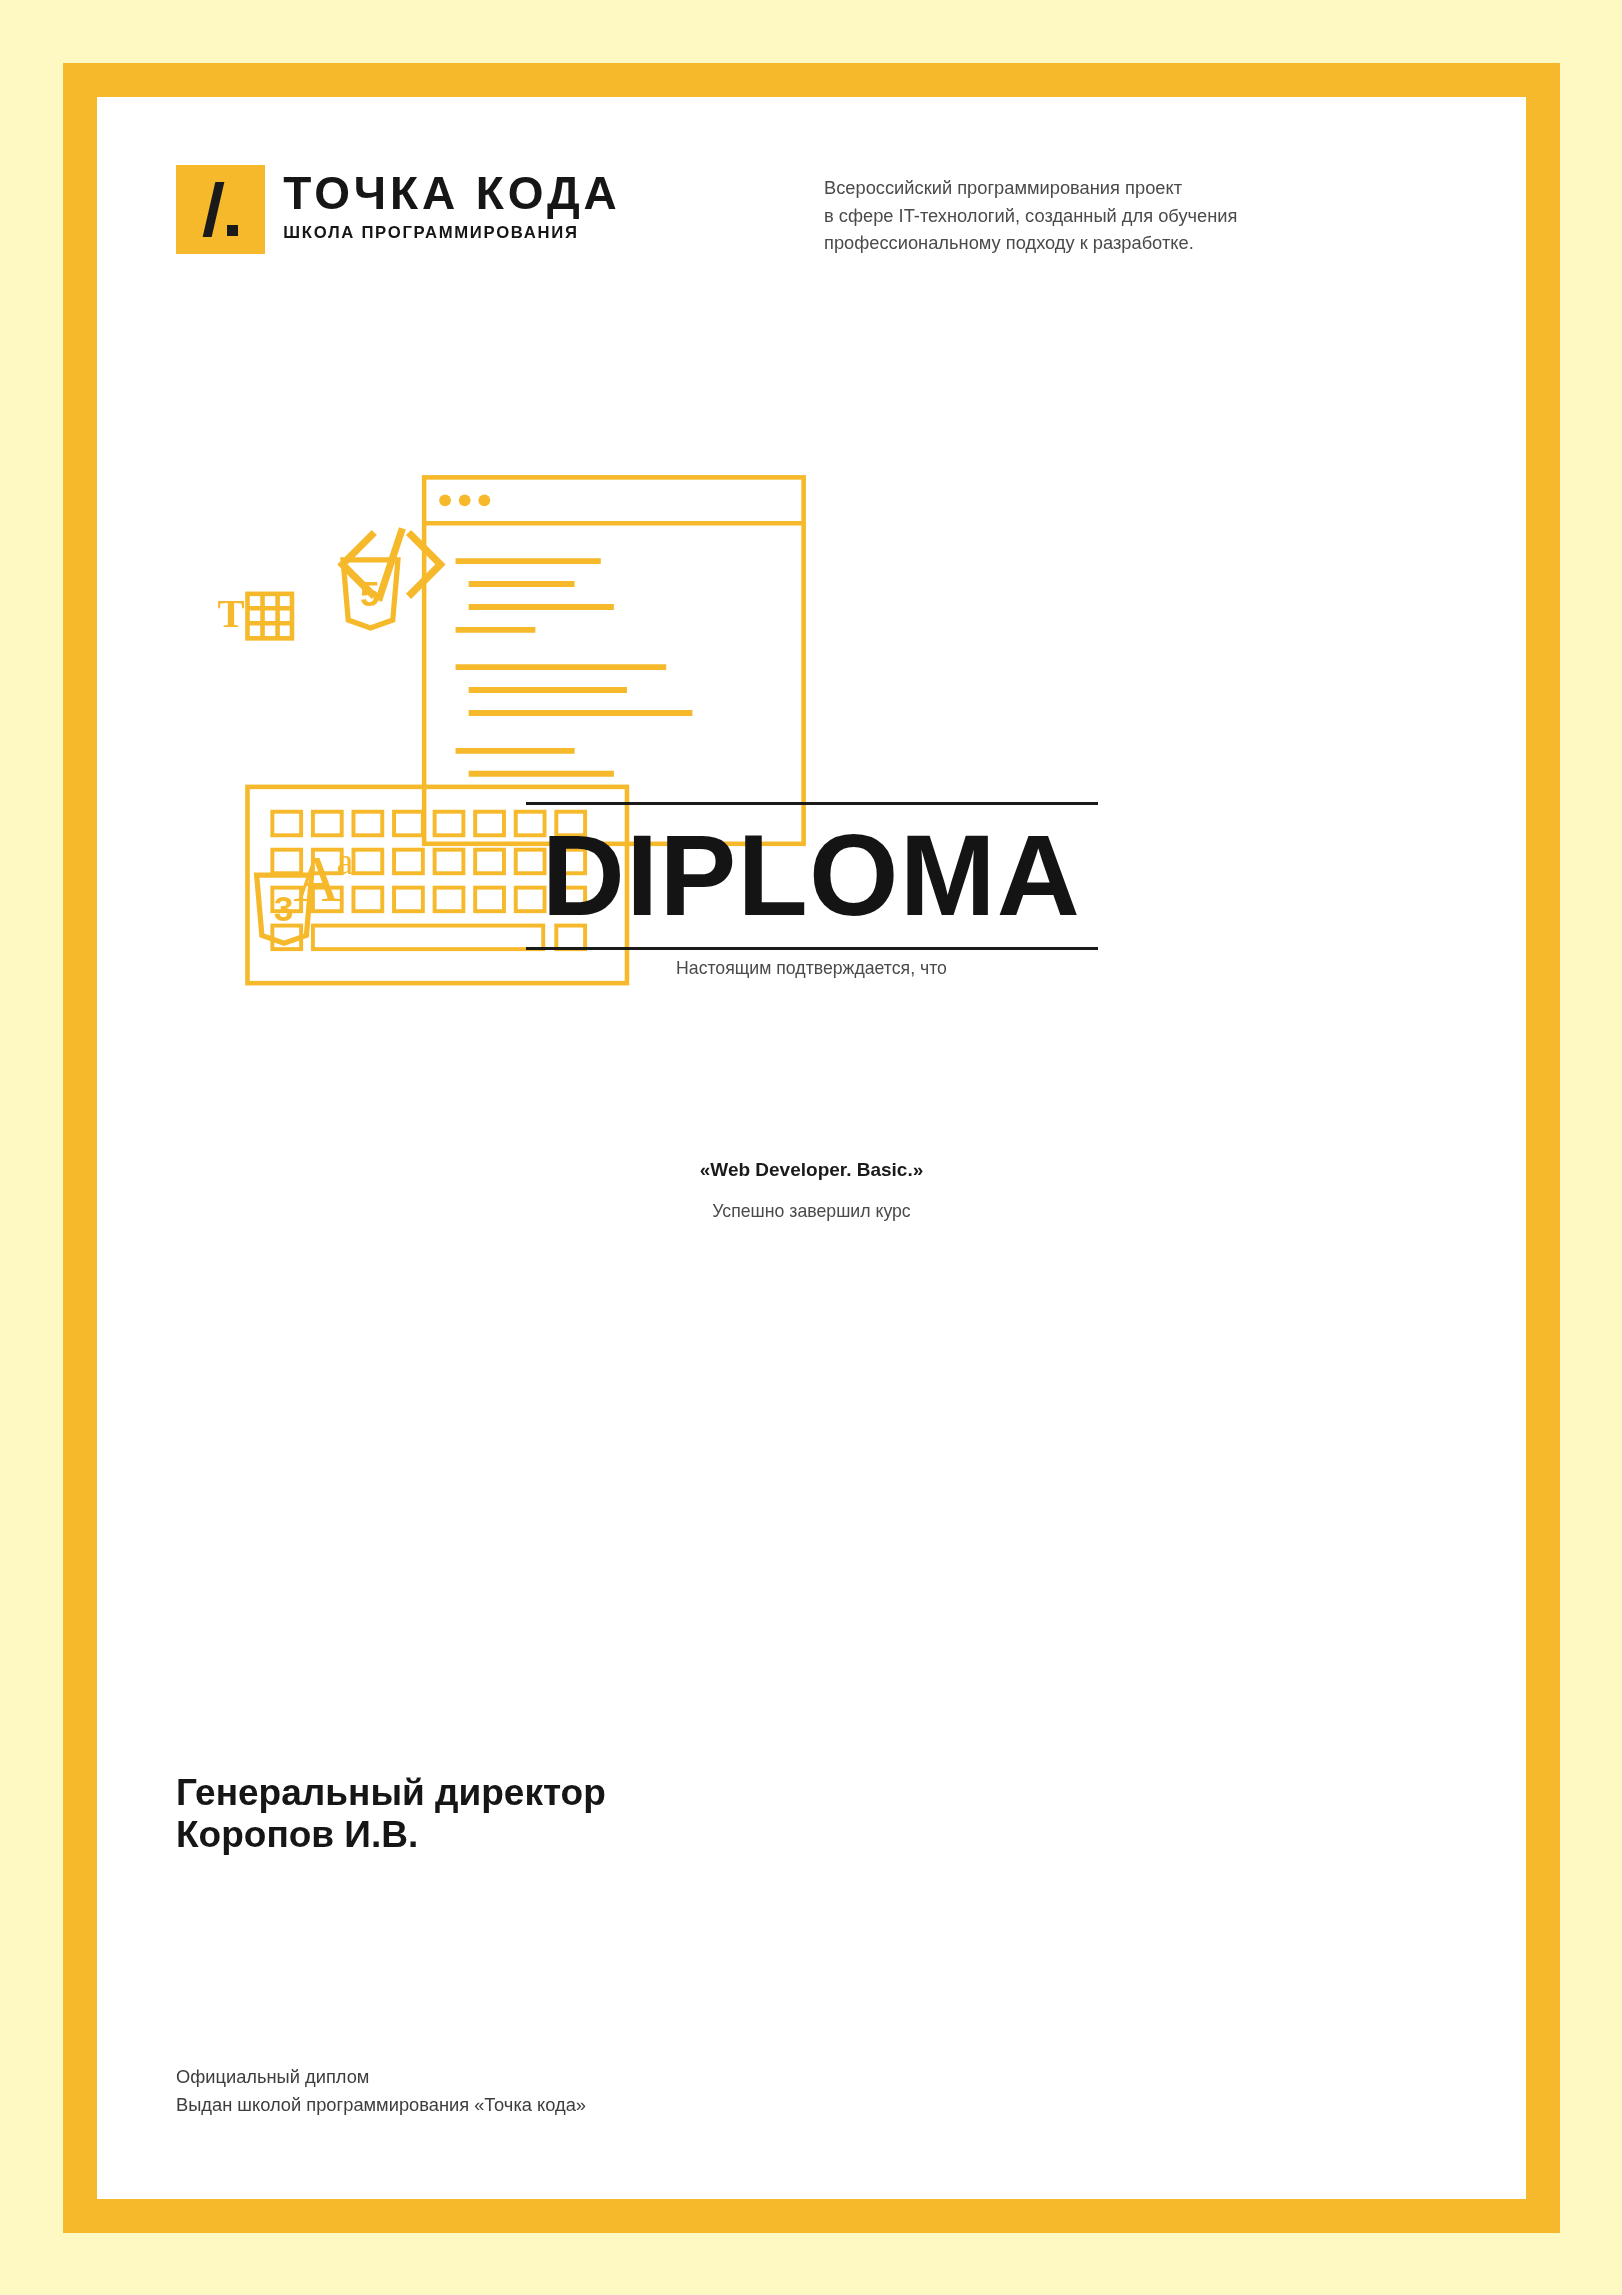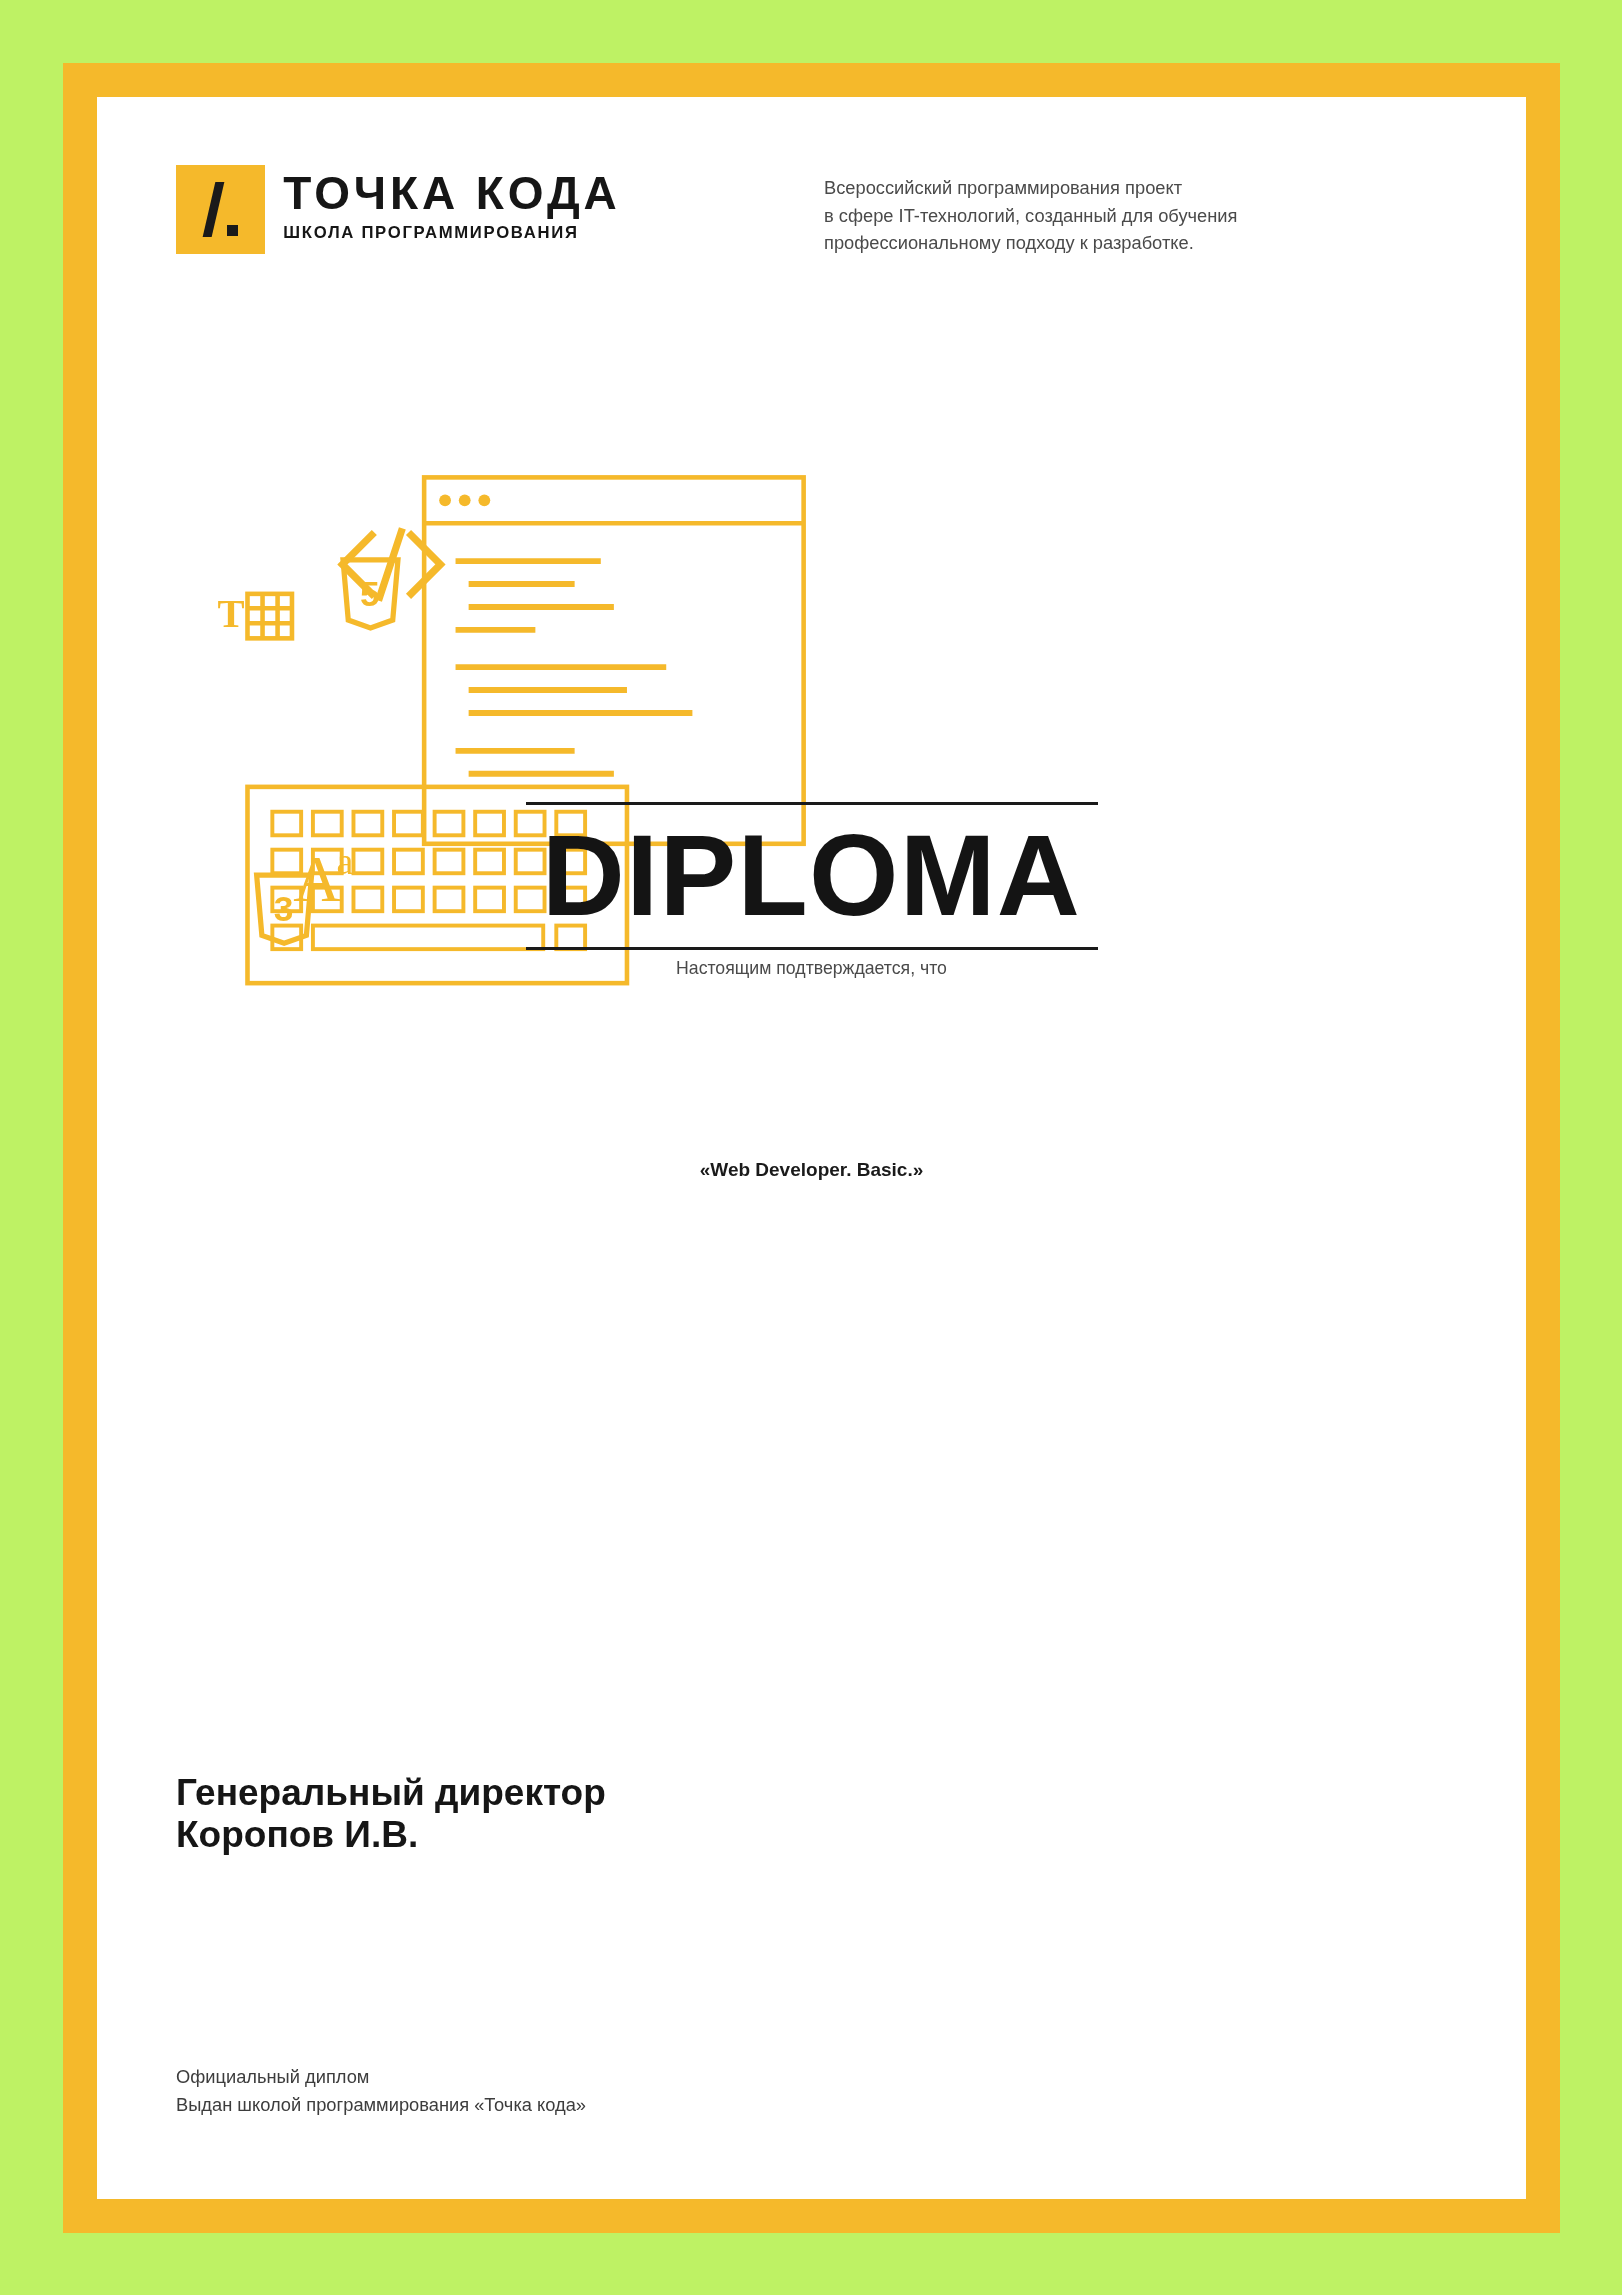--- a/index.html
+++ b/index.html
@@ -11,21 +11,21 @@
     width: 1623px;
     height: 2295px;
     font-family: "Liberation Sans", sans-serif;
     -webkit-font-smoothing: antialiased;
   }
 
   .page {
     position: relative;
     width: 1623px;
     height: 2295px;
-    background: #bef264;
+    background: #fef9c3;
     box-sizing: border-box;
   }
 
   
   .frame-outer {
     position: absolute;
     left: 63px;
     top: 63px;
     width: 1497px;
     height: 2170px;
@@ -341,20 +341,21 @@
     <div class="diploma-block">
       <div class="rule"></div>
       <div class="diploma-title">DIPLOMA</div>
       <div class="rule"></div>
 
       <div class="certify-ru">Настоящим подтверждается, что</div>
 
       <div class="recipient"></div>
 
       <div class="course-en-2">«Web Developer. Basic.»</div>
+      <div class="course-ru-1">Успешно завершил курс</div>
     </div>
 
     <div class="sign-row">
       <div class="sign-title">Генеральный директор</div>
       <div class="sign-name">Коропов И.В.</div>
     </div>
 
     <div class="footer">
       <div>Официальный диплом</div>
       <div>Выдан школой программирования «Точка кода»</div>

